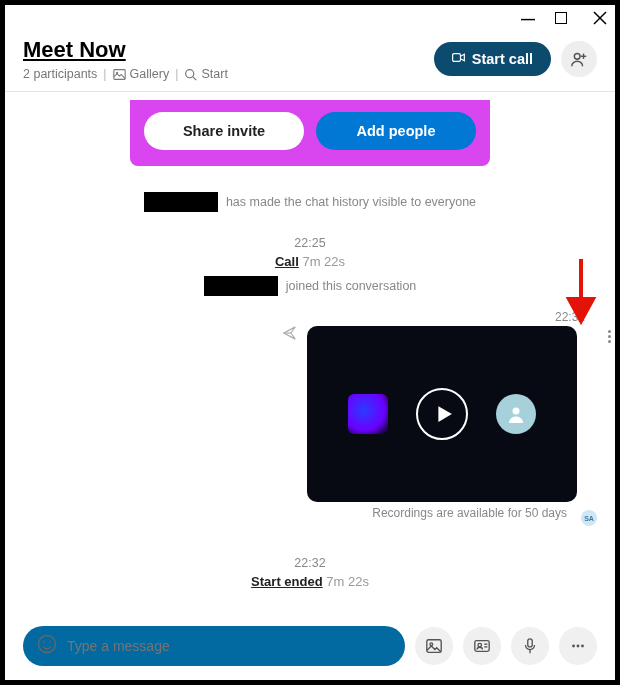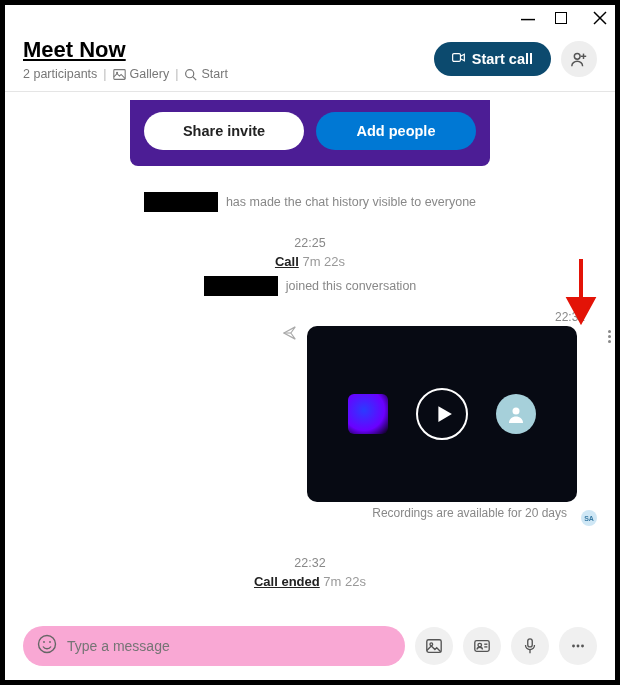--- a/index.html
+++ b/index.html
@@ -42,21 +42,21 @@
     padding: 9px 18px; font-size: 14.5px; font-weight: 600; display: flex;
     align-items: center; gap: 7px; cursor: pointer;
   }
   .add-person-circle {
     width: 36px; height: 36px; border-radius: 50%; background: #eee;
     display: flex; align-items: center; justify-content: center; cursor: pointer;
     color: #555;
   }
   .divider { height: 1px; background: #e5e5e5; margin: 0 0 8px 0; }
   .invite-panel {
-    background: #4c1d95; border-radius: 0 0 8px 8px;
+    background: #d946ef; border-radius: 0 0 8px 8px;
     margin: 0 auto; width: 360px; padding: 12px 14px 16px 14px;
     display: flex; gap: 12px;
   }
   .btn-white {
     background: #fff; color: #222; border: none; border-radius: 22px;
     padding: 11px 20px; font-size: 14.5px; font-weight: 700; flex: 1; cursor: pointer;
   }
   .btn-blue {
     background: #0078d4; color: #fff; border: none; border-radius: 22px;
     padding: 11px 20px; font-size: 14.5px; font-weight: 700; flex: 1; cursor: pointer;
@@ -111,21 +111,21 @@
   }
   .arrow-annot {
     position: absolute; right: 16px; top: 250px;
     pointer-events: none;
   }
   .composer {
     position: absolute; bottom: 14px; left: 18px; right: 18px;
     display: flex; align-items: center; gap: 10px;
   }
   .compose-input {
-    flex: 1; background: #f9a8d4; border-radius: 22px; height: 40px;
+    flex: 1; background: #0369a1; border-radius: 22px; height: 40px;
     display: flex; align-items: center; padding: 0 14px; gap: 10px; color: #888;
   }
   .compose-input input {
     flex: 1; border: none; background: transparent; outline: none; font-size: 14px;
   }
   .tool-circle {
     width: 38px; height: 38px; border-radius: 50%; background: #f0f0f0;
     display: flex; align-items: center; justify-content: center; color: #555; cursor: pointer;
   }
   .tool-circle svg { width: 18px; height: 18px; }
@@ -244,25 +244,25 @@
           </svg>
       </div>
     </div>
     <div class="more-dots">
       <span></span>
         <span></span>
         <span></span>
     </div>
     <div class="status-badge">SA</div>
   </div>
-  <div class="recording-note">Recordings are available for 20 days</div>
+  <div class="recording-note">Recordings are available for 50 days</div>
 
   <div class="sys-time" style="margin-top:36px;">22:32</div>
   <div class="call-line">
-    <b>Call ended</b>
+    <b>Start ended</b>
     <span class="dur">7m 22s</span>
   </div>
 
 </div>
 
 <div class="arrow-annot">
   <svg width="36" height="70" viewBox="0 0 36 70">
     <line x1="18" y1="4" x2="18" y2="48" stroke="#e31307" stroke-width="4"></line>
     <polygon points="18,66 6,44 30,44" fill="none" stroke="#e31307" stroke-width="4" stroke-linejoin="miter"></polygon>
     <polygon points="18,64 8,46 28,46" fill="#e31307"></polygon>

